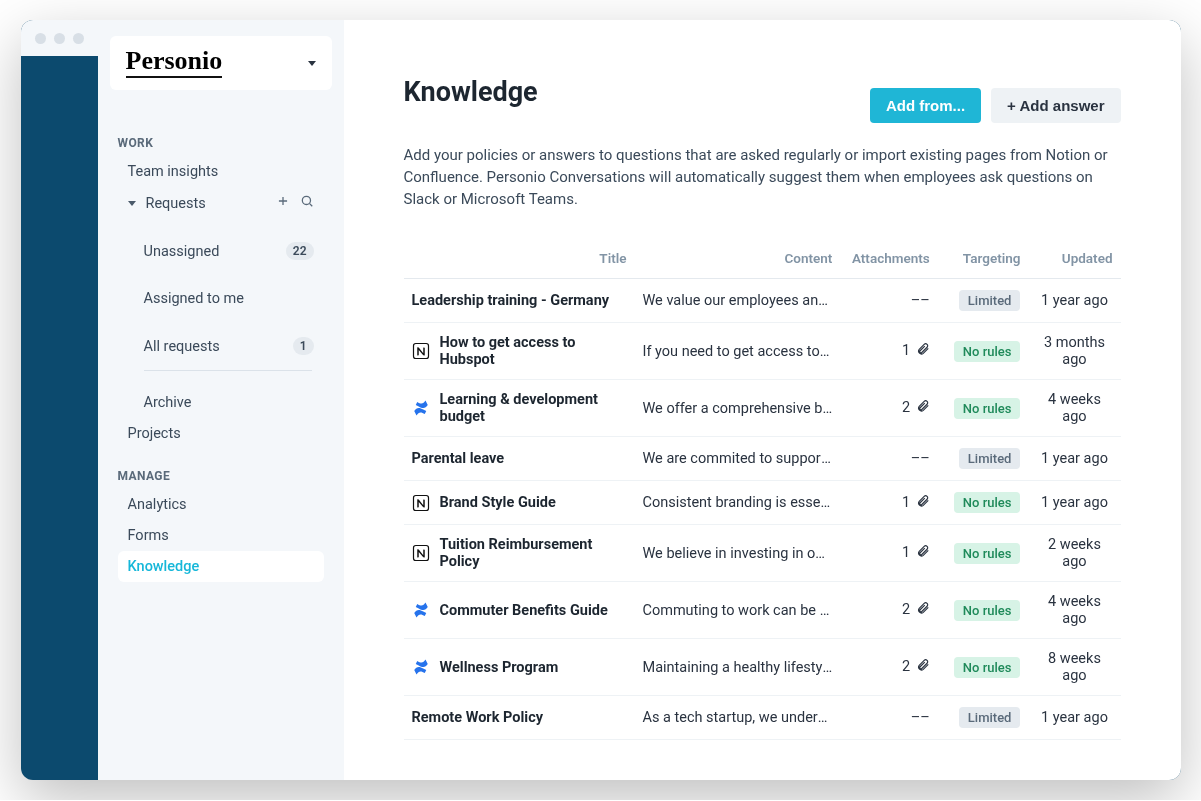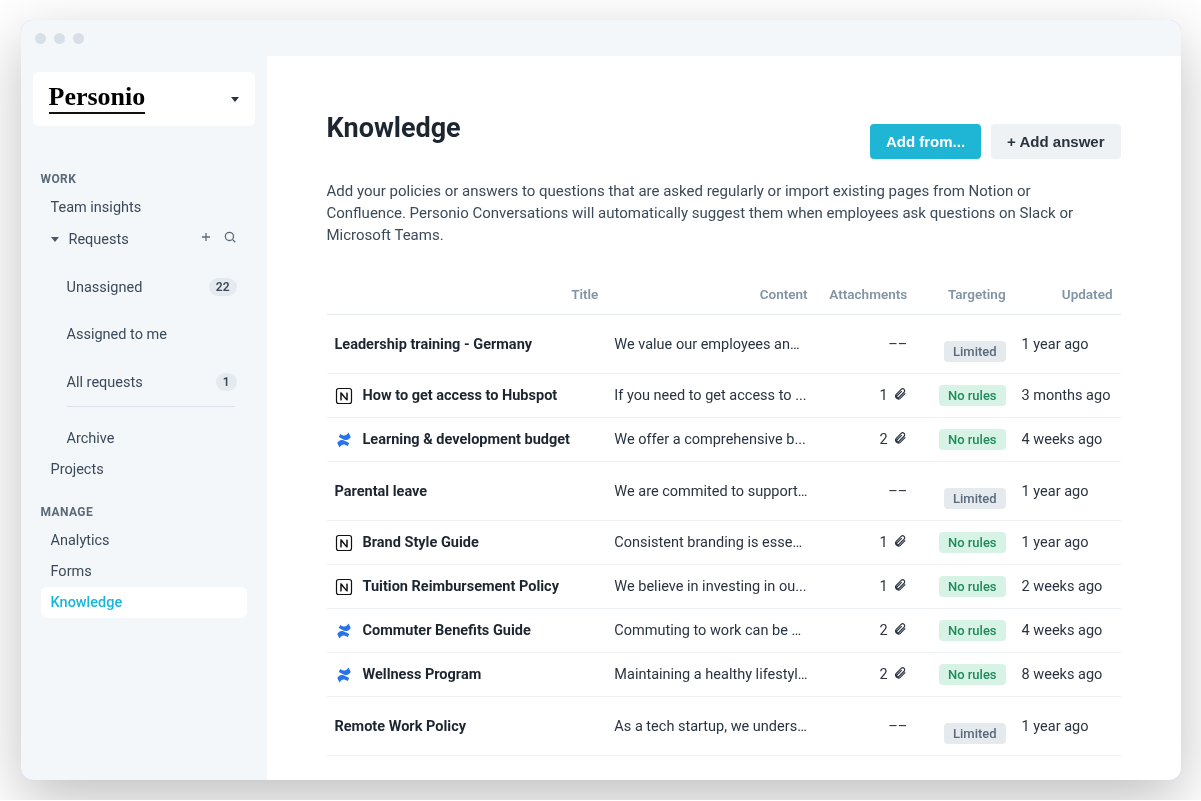--- a/index.html
+++ b/index.html
@@ -9,22 +9,22 @@
       padding: 20px;
     }
     .window {
       width: 1160px;
       height: 760px;
       margin: 0 auto;
       border-radius: 12px;
       overflow: hidden;
       box-shadow: 0 20px 60px rgba(0,0,0,0.25);
       display: flex;
-      flex-direction: column;
-      background: #c4b5fd;
+      flex-direction: row;
+      background: #0c4a6e;
     }
     .titlebar {
       height: 36px;
       display: flex;
       align-items: center;
       padding: 0 14px;
       gap: 8px;
       background: #f4f7fa;
     }
     .titlebar .dot {
@@ -238,24 +238,24 @@
     }
     .attach-cell .clip { margin-left: 2px; display: inline-block; vertical-align: middle; }
     .target-cell { text-align: right; }
     .pill {
       display: inline-block;
       padding: 3px 9px;
       border-radius: 4px;
       font-size: 13px;
       font-weight: 500;
     }
-    .pill.limited { background: #e5eaef; color: #5a6a7a; margin-top: 15px; }
+    .pill.limited { background: #e5eaef; color: #5a6a7a; }
     .pill.norules { background: #d7f3e6; color: #1f8a5a; }
     .updated-cell {
-      text-align: left;
+      text-align: center;
       color: #4a5a6a;
     }
     .col-title   { width: 290px; }
     .col-content { width: 210px; }
     .col-attach  { width: 100px; }
     .col-target  { width: 100px; }
     .col-updated { width: 110px; }
   </style>
 </head>
 <body>

